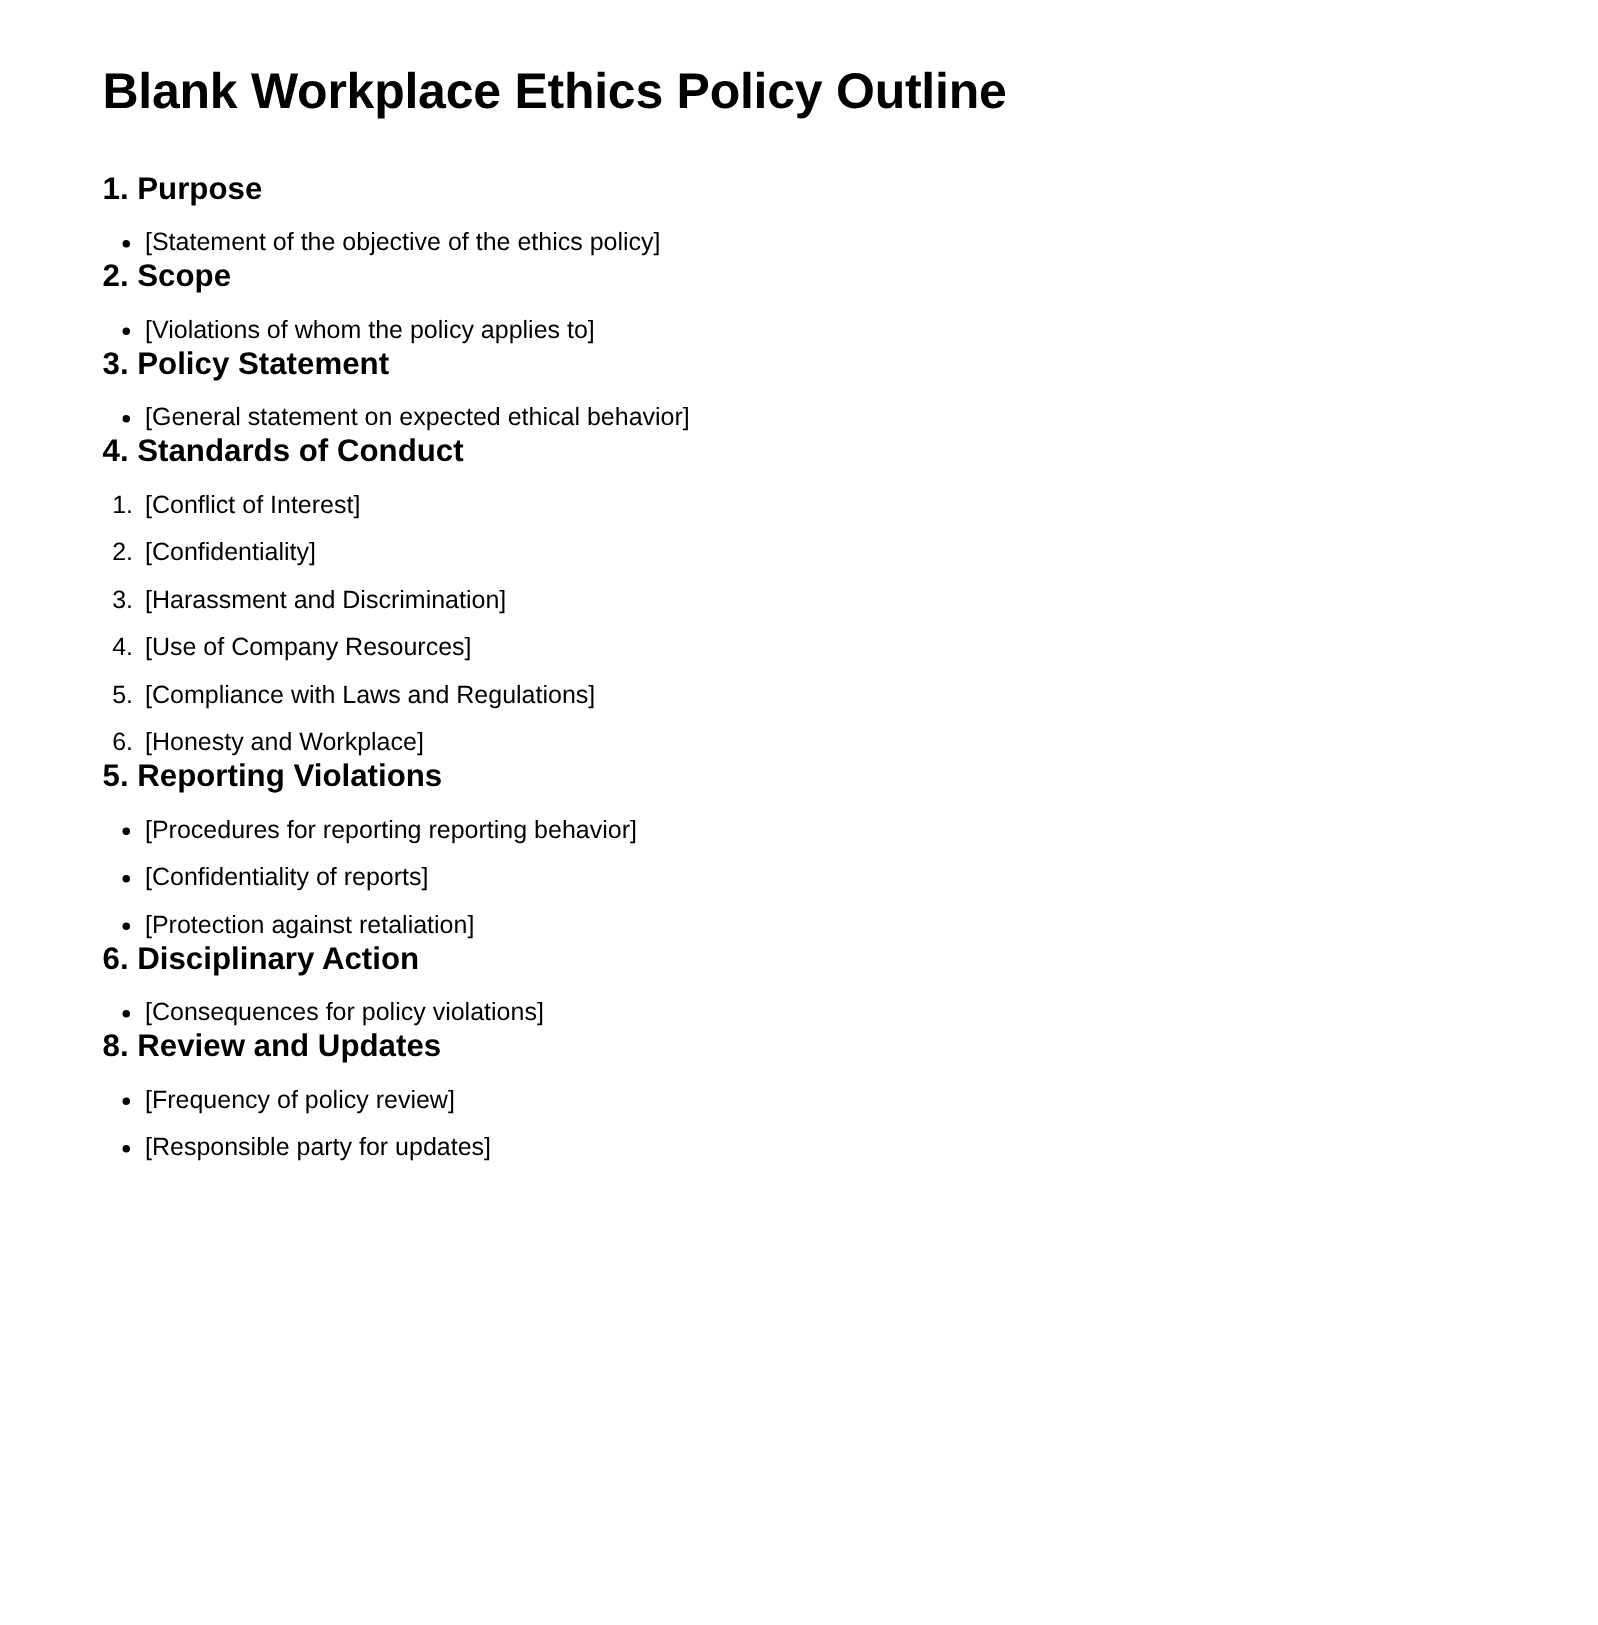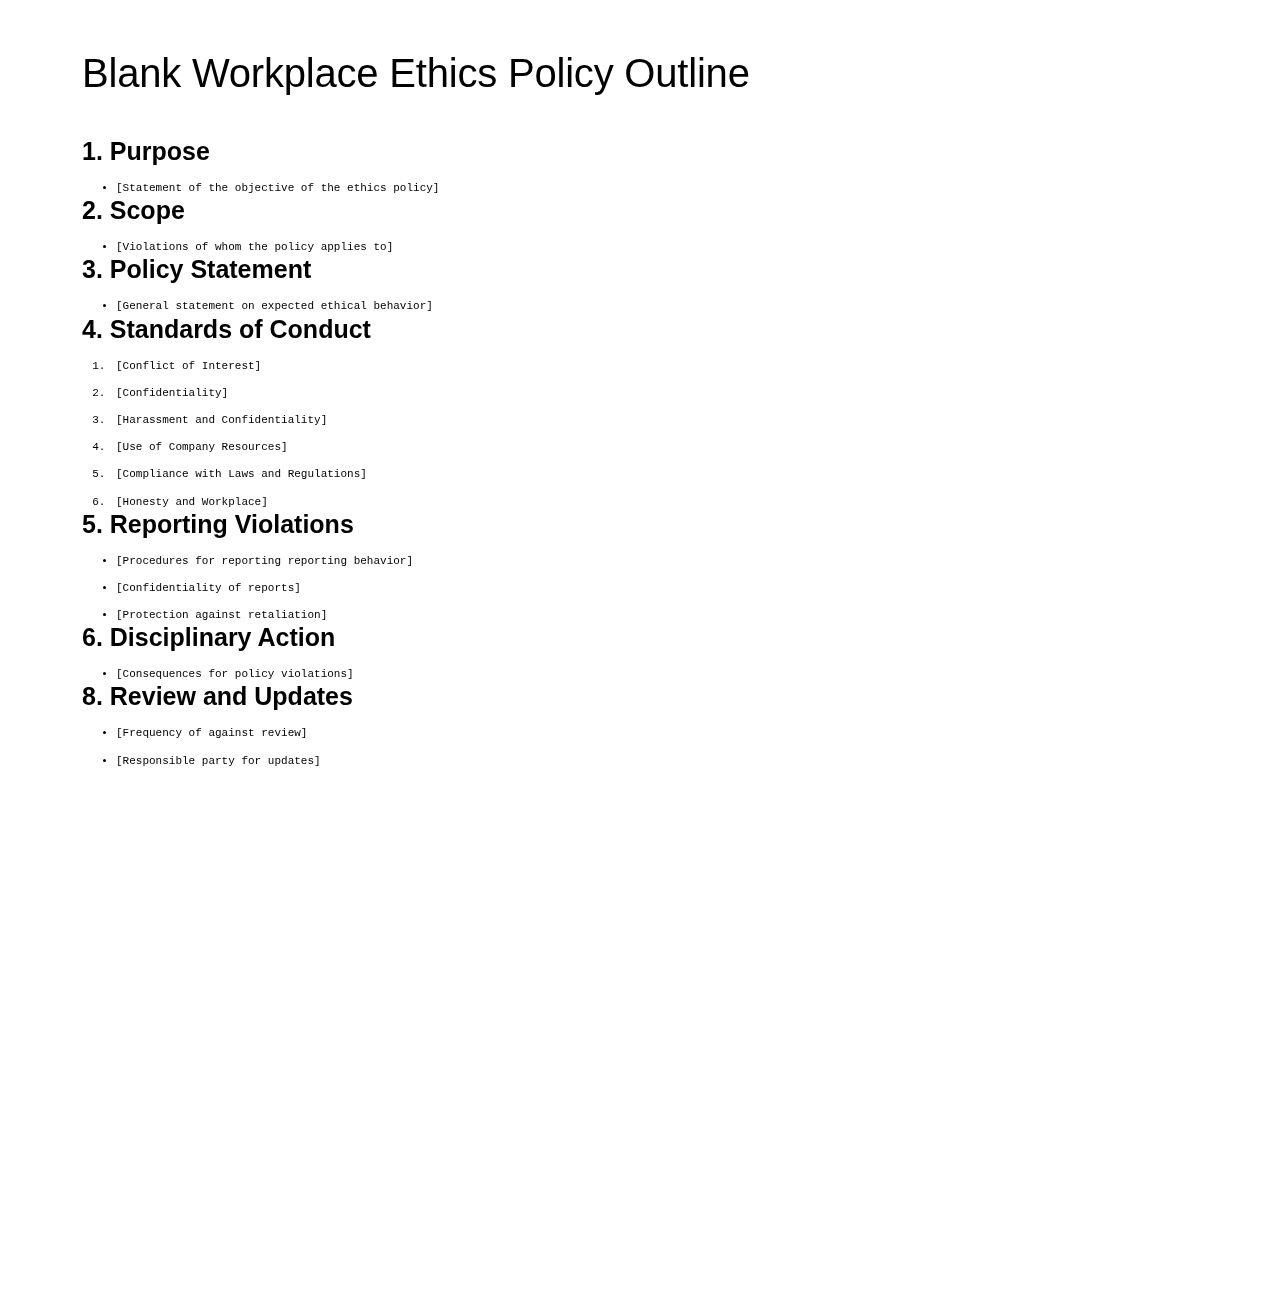--- a/index.html
+++ b/index.html
@@ -15,21 +15,21 @@
     color: #000000;
     -webkit-font-smoothing: antialiased;
   }
   .page {
     padding: 40px 60px 60px 82px;
     box-sizing: border-box;
     width: 1278px;
   }
   .doc-title {
     font-size: 40px;
-    font-weight: normal;
+    font-weight: bold;
     line-height: 1.15;
     margin: 0 0 0 0;
     padding-top: 10px;
     letter-spacing: -0.2px;
     color: #000000;
   }
   .section {
     margin: 0;
   }
   .section-heading {
@@ -51,23 +51,22 @@
     padding-left: 34px;
     font-size: 16px;
     line-height: 1.25;
     color: #000000;
   }
   ul.items { list-style-type: disc; }
   ol.items { list-style-type: decimal; }
   ul.items li, ol.items li {
     margin: 0 0 14px 0;
     padding: 0;
-    font-size: 11px;
+    font-size: 20px;
     line-height: 1.2;
-    font-family: Liberation Mono, monospace;
   }
   ul.items li:last-child, ol.items li:last-child {
     margin-bottom: 0;
   }
   ol.items { padding-left: 30px; }
   ol.items li { padding-left: 4px; }
   .spacer-bottom { height: 190px; }
 </style>
 </head>
 <body>
@@ -95,21 +94,21 @@
     <ul class="items">
       <li>[General statement on expected ethical behavior]</li>
     </ul>
   </div>
 
   <div class="section">
     <h2 class="section-heading">4. Standards of Conduct</h2>
     <ol class="items">
       <li>[Conflict of Interest]</li>
       <li>[Confidentiality]</li>
-      <li>[Harassment and Confidentiality]</li>
+      <li>[Harassment and Discrimination]</li>
       <li>[Use of Company Resources]</li>
       <li>[Compliance with Laws and Regulations]</li>
       <li>[Honesty and Workplace]</li>
     </ol>
   </div>
 
   <div class="section">
     <h2 class="section-heading">5. Reporting Violations</h2>
     <ul class="items">
       <li>[Procedures for reporting reporting behavior]</li>
@@ -122,20 +121,20 @@
     <h2 class="section-heading">6. Disciplinary Action</h2>
     <ul class="items">
       <li>[Consequences for policy violations]</li>
     </ul>
   </div>
 
 
   <div class="section">
     <h2 class="section-heading">8. Review and Updates</h2>
     <ul class="items">
-      <li>[Frequency of against review]</li>
+      <li>[Frequency of policy review]</li>
       <li>[Responsible party for updates]</li>
     </ul>
   </div>
 
   <div class="spacer-bottom"></div>
 
 </div>
 
 </body></html>

